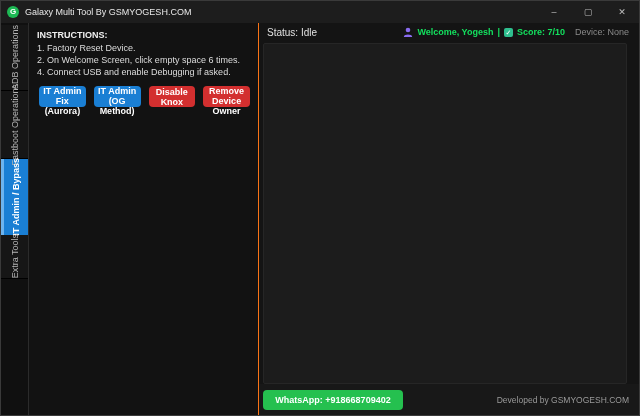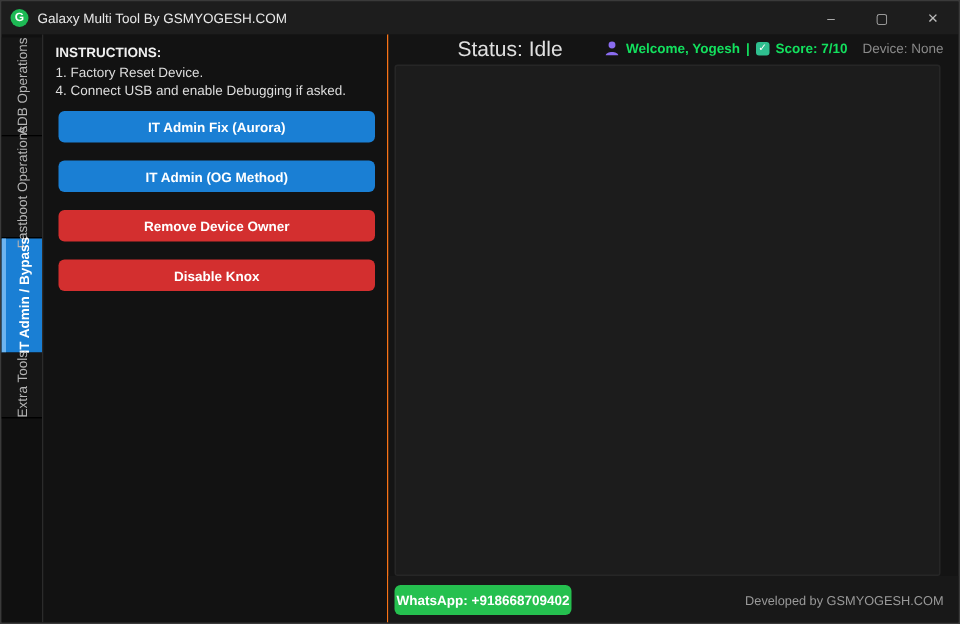--- a/index.html
+++ b/index.html
@@ -52,59 +52,59 @@
 
   
   .left-panel {
     width:230px; background:#121212; border-right:1px solid #f97316;
     padding:7px 6px 0 8px; flex:0 0 auto;
   }
   .instructions-heading { color:#f0f0f0; font-size:9px; font-weight:bold; margin-bottom:2px; }
   .instruction-line { color:#dddddd; font-size:9px; line-height:12px; }
 
   .btn-grid {
-    margin-top:8px; display:grid; grid-template-columns:1fr;
-    column-gap:8px; row-gap:8px; padding:0 2px;gap:12px;
+    margin-top:8px; display:grid; grid-template-columns:1fr 1fr 1fr 1fr;
+    column-gap:8px; row-gap:8px; padding:0 2px;
   }
   .btn {
     height:21px; border:none; border-radius:4px; color:#fff;
     font-family:"Liberation Sans",sans-serif; font-size:9px; font-weight:bold;
     cursor:pointer; width:100%;
   }
   .btn-blue { background:#1a7fd4; }
   .btn-red  { background:#d32f2f; }
   .btn-row3 { margin-top:6px; }
 
   
   .right-panel { flex:1; display:flex; flex-direction:column; background:#141414; min-width:0; }
   .statusbar {
     height:18px; display:flex; align-items:center;
     padding:0 10px 0 8px; flex:0 0 auto;
   }
-  .status-left { color:#e0e0e0; font-size:14px;margin-left:38px; }
+  .status-left { color:#e0e0e0; font-size:10px; }
   .status-right { margin-left:auto; display:flex; align-items:flex-end; gap:4px; }
   .green-text { color:#13e05e; font-size:9px; font-weight:bold; }
   .user-icon { width:10px; height:10px; flex:0 0 auto; }
   .check-icon {
     width:9px; height:9px; background:#2fbf8f; border-radius:2px;
     color:#fff; font-size:7px; line-height:9px; text-align:center; flex:0 0 auto;
   }
   .device-text { color:#8a8a8a; font-size:9px; margin-left:6px; }
 
   .logbox {
     flex:1; margin:2px 12px 0 4px; background:#1c1c1c;
     border:1px solid #262626; border-radius:2px;
   }
 
   .bottombar {
     height:31px; background:#181818; display:flex; align-items:center;
     padding:0 10px 0 4px; flex:0 0 auto;
   }
   .whatsapp-btn {
-    width:118px; height:20px; background:#25c04f; border:none; border-radius:4px;
+    width:140px; height:20px; background:#25c04f; border:none; border-radius:4px;
     color:#fff; font-family:"Liberation Sans",sans-serif;
     font-size:9px; font-weight:bold; cursor:pointer;
   }
   .developer-text { margin-left:auto; color:#9a9a9a; font-size:8.5px; }
 </style>
 </head>
 <body>
 
 <div class="window">
 
@@ -131,27 +131,28 @@
         <span>IT Admin / Bypass</span>
       </div>
       <div class="vtab" style="height:44px">
         <span>Extra Tools</span>
       </div>
     </div>
 
     <div class="left-panel">
       <div class="instructions-heading">INSTRUCTIONS:</div>
       <div class="instruction-line">1. Factory Reset Device.</div>
+      <div class="instruction-line">2. On Welcome Screen, click empty space 6 times.</div>
       <div class="instruction-line">4. Connect USB and enable Debugging if asked.</div>
 
       <div class="btn-grid">
         <button class="btn btn-blue">IT Admin Fix (Aurora)</button>
         <button class="btn btn-blue">IT Admin (OG Method)</button>
+        <button class="btn btn-red">Disable Knox</button>
         <button class="btn btn-red">Remove Device Owner</button>
-        <button class="btn btn-red">Disable Knox</button>
       </div>
     </div>
 
     <div class="right-panel">
 
       <div class="statusbar">
         <div class="status-left">Status: Idle</div>
         <div class="status-right">
           <svg class="user-icon" viewBox="0 0 10 10">
             <circle cx="5" cy="3" r="2.3" fill="#8a6cf0"></circle>

